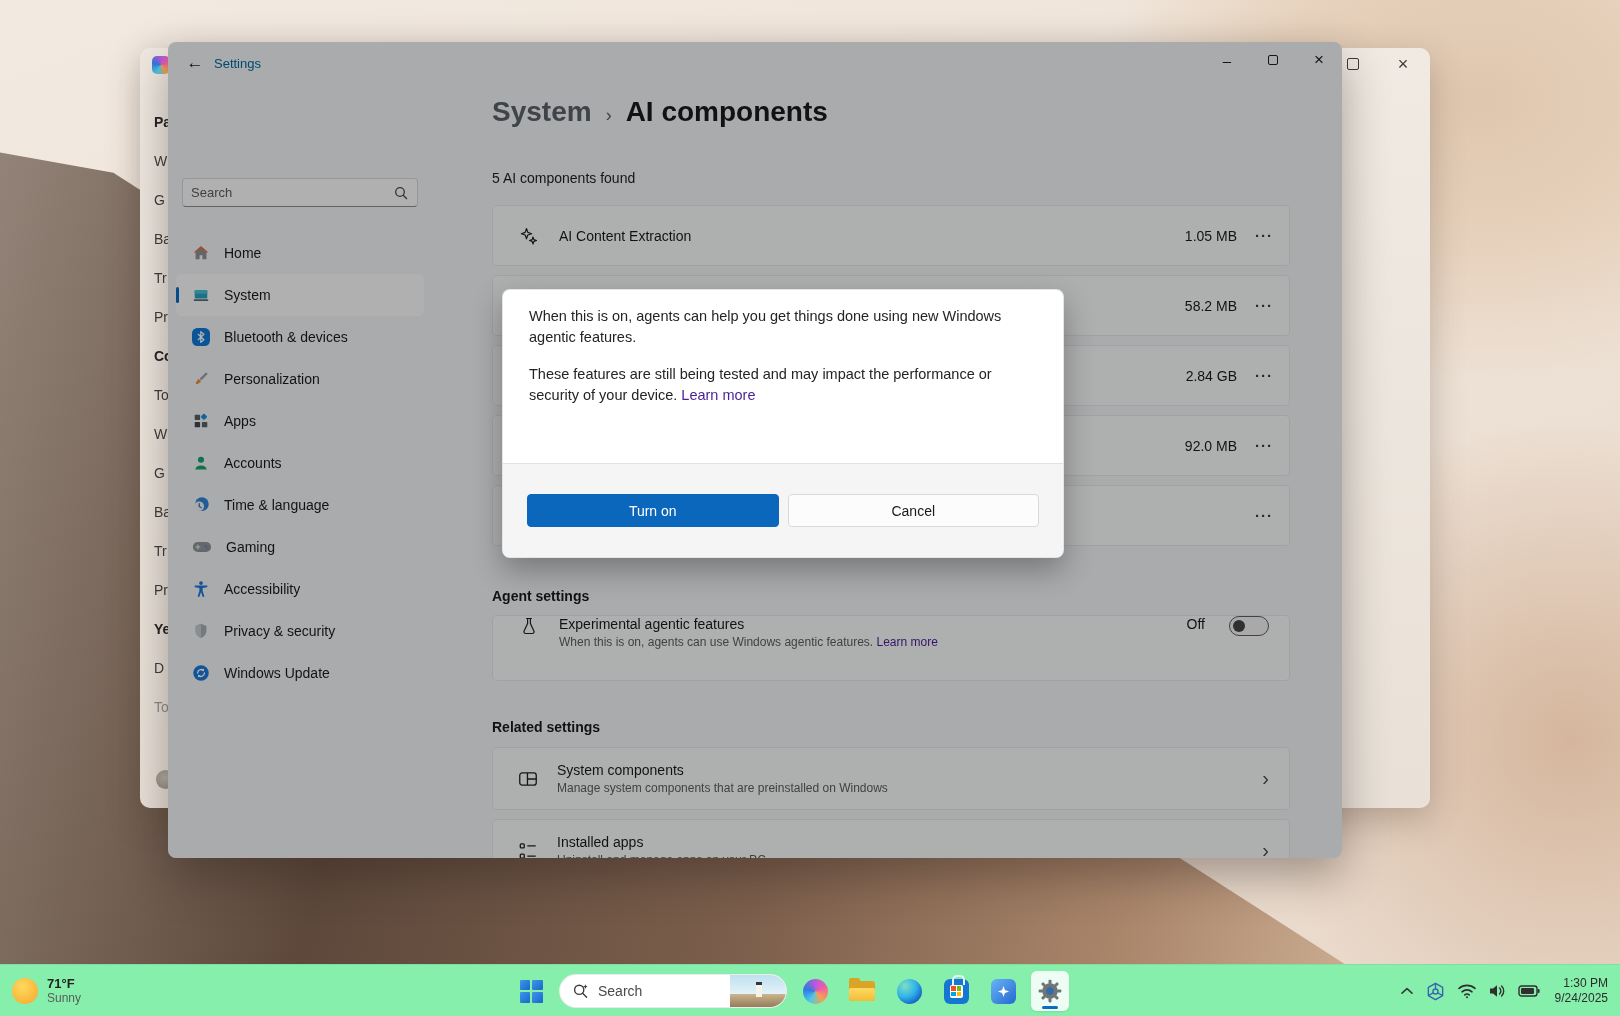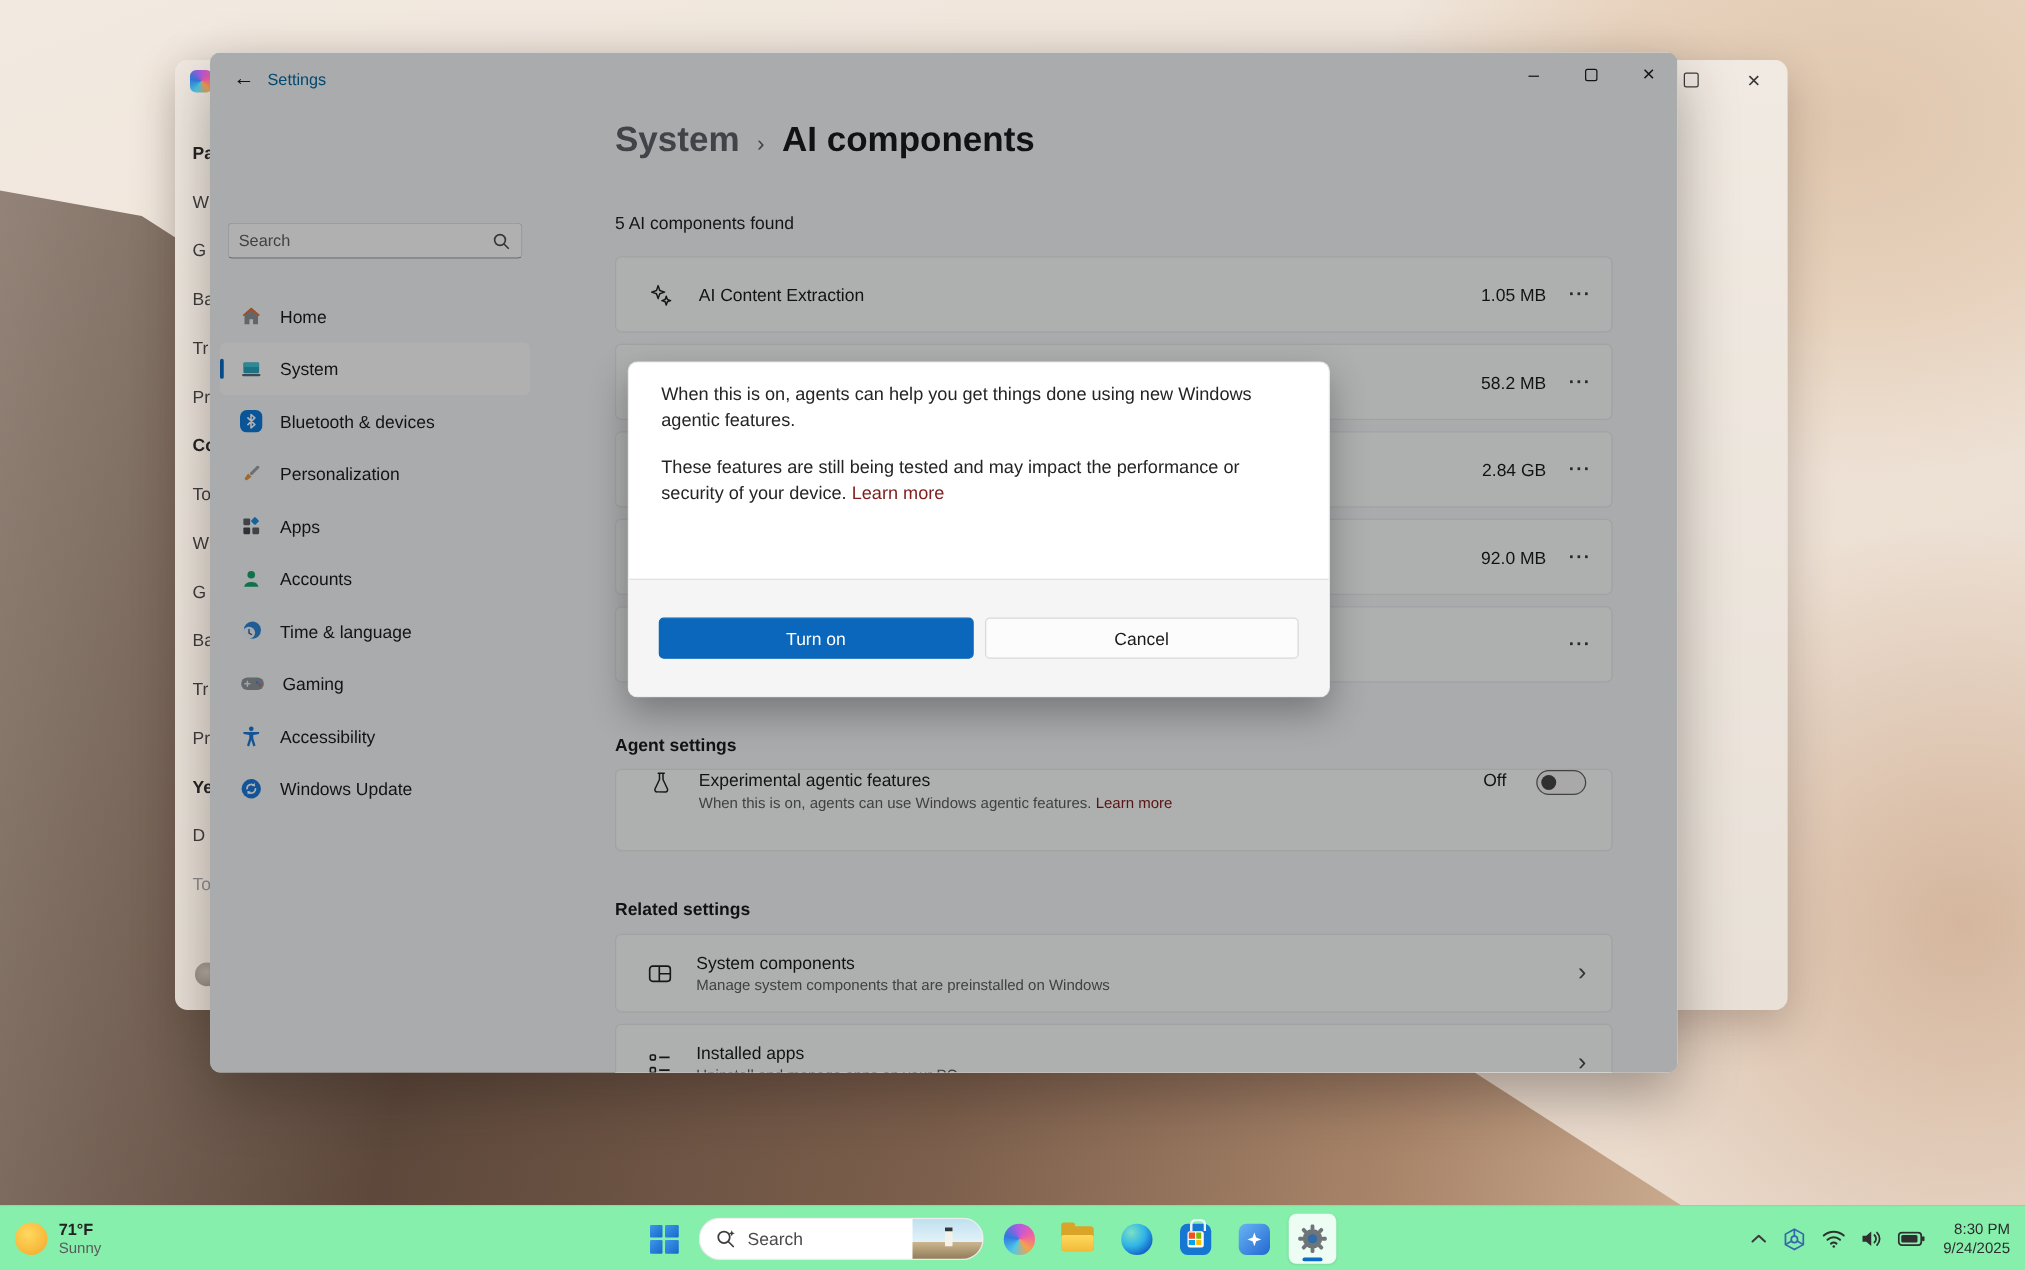--- a/index.html
+++ b/index.html
@@ -11,21 +11,21 @@
   .bg-blob-tr { position:absolute; left:1100px; top:-180px; width:760px; height:560px; border-radius:50%;
                 background:radial-gradient(closest-side,#dfc6ae 0%,#e7d2bd 55%,rgba(231,210,189,0) 100%); }
   .bg-blob-r  { position:absolute; left:1250px; top:420px; width:640px; height:640px; border-radius:50%;
                 background:radial-gradient(closest-side,#d5b69d 0%,rgba(213,182,157,0) 100%); }
   .bg-wedge { position:absolute; inset:0;
               background:linear-gradient(103deg,#55423694 0%,#5d483b 28%,#7c5f4c 52%,#a9856a 72%,#d8bb9f 90%,#e7ccb2 100%);
               clip-path:polygon(0 15%, 7% 17%, 88% 100%, 0 100%); }
 
   
   .icon18 { width:18px; height:18px; display:block; }
-  a.link { color:#7f1d1d; text-decoration:none; cursor:pointer; }
+  a.link { color:#4c1d95; text-decoration:none; cursor:pointer; }
 
   
   .back-window { position:absolute; left:140px; top:48px; width:1290px; height:760px;
                  background:linear-gradient(180deg,#f1eae2,#e9e1d8); border-radius:10px;
                  box-shadow:0 12px 34px rgba(80,60,45,.30); z-index:2; }
   .bw-logo { position:absolute; left:12px; top:8px; width:18px; height:18px; border-radius:5px;
              background:conic-gradient(from 210deg,#4ec9e8,#2f7ae0,#b05ce0,#ef5da8,#f6a14b,#4ec9e8); }
   .bw-frags { position:absolute; left:14px; top:64px; width:40px; overflow:hidden; }
   .frag { display:block; font-size:14px; line-height:21px; margin-bottom:18px; color:#3b3b3b; white-space:nowrap; }
   .frag.b { font-weight:bold; color:#222; }
@@ -302,20 +302,27 @@
     </div>
     <div class="nav-item">
       <svg class="icon18" viewBox="0 0 20 20">
           <circle cx="10" cy="3.4" r="2.1" fill="#1e78d7"></circle>
           <path d="M2.8 6.2h14.4l-.5 1.8-4.9.9v3.2l2 6.2-1.9.7-1.9-5.6-1.9 5.6-1.9-.7 2-6.2V8.9l-4.9-.9z" fill="#1e78d7"></path>
         </svg>
       <span class="label">Accessibility</span>
     </div>
     <div class="nav-item">
       <svg class="icon18" viewBox="0 0 20 20">
+          <path d="M10 2 4 4.4v5.1c0 4.4 2.7 6.9 6 8.4 3.3-1.5 6-4 6-8.4V4.4z" fill="#a7aeb4"></path>
+          <path d="M10 2 4 4.4v5.1c0 4.4 2.7 6.9 6 8.4z" fill="#c6cbd0"></path>
+        </svg>
+      <span class="label">Privacy &amp; security</span>
+    </div>
+    <div class="nav-item">
+      <svg class="icon18" viewBox="0 0 20 20">
           <circle cx="10" cy="10" r="8.6" fill="#1a79d8"></circle>
           <path d="M6.2 10a3.8 3.8 0 0 1 6.5-2.7M13.8 10a3.8 3.8 0 0 1-6.5 2.7" stroke="#fff" stroke-width="1.5" fill="none" stroke-linecap="round"></path>
           <path d="M13.2 4.6v2.9h-2.9zM6.8 15.4v-2.9h2.9z" fill="#fff"></path>
         </svg>
       <span class="label">Windows Update</span>
     </div>
   </div>
 
   <div class="breadcrumb">
     <span class="bc-parent">System</span>
@@ -519,17 +526,17 @@
         </svg>
     </div>
     <div class="tray-ic">
       <svg width="22" height="12" viewBox="0 0 22 12">
           <rect x="1" y="1" width="18" height="10" rx="2.5" fill="none" stroke="#2f2f2f" stroke-width="1.4"></rect>
           <rect x="3" y="3" width="13" height="6" rx="1.2" fill="#2f2f2f"></rect>
           <rect x="19.6" y="4" width="2" height="4" rx="1" fill="#2f2f2f"></rect>
         </svg>
     </div>
     <div class="clock">
-      <div>8:30 PM</div>
+      <div>1:30 PM</div>
       <div>9/24/2025</div>
     </div>
   </div>
 </div>
 
 </body></html>

